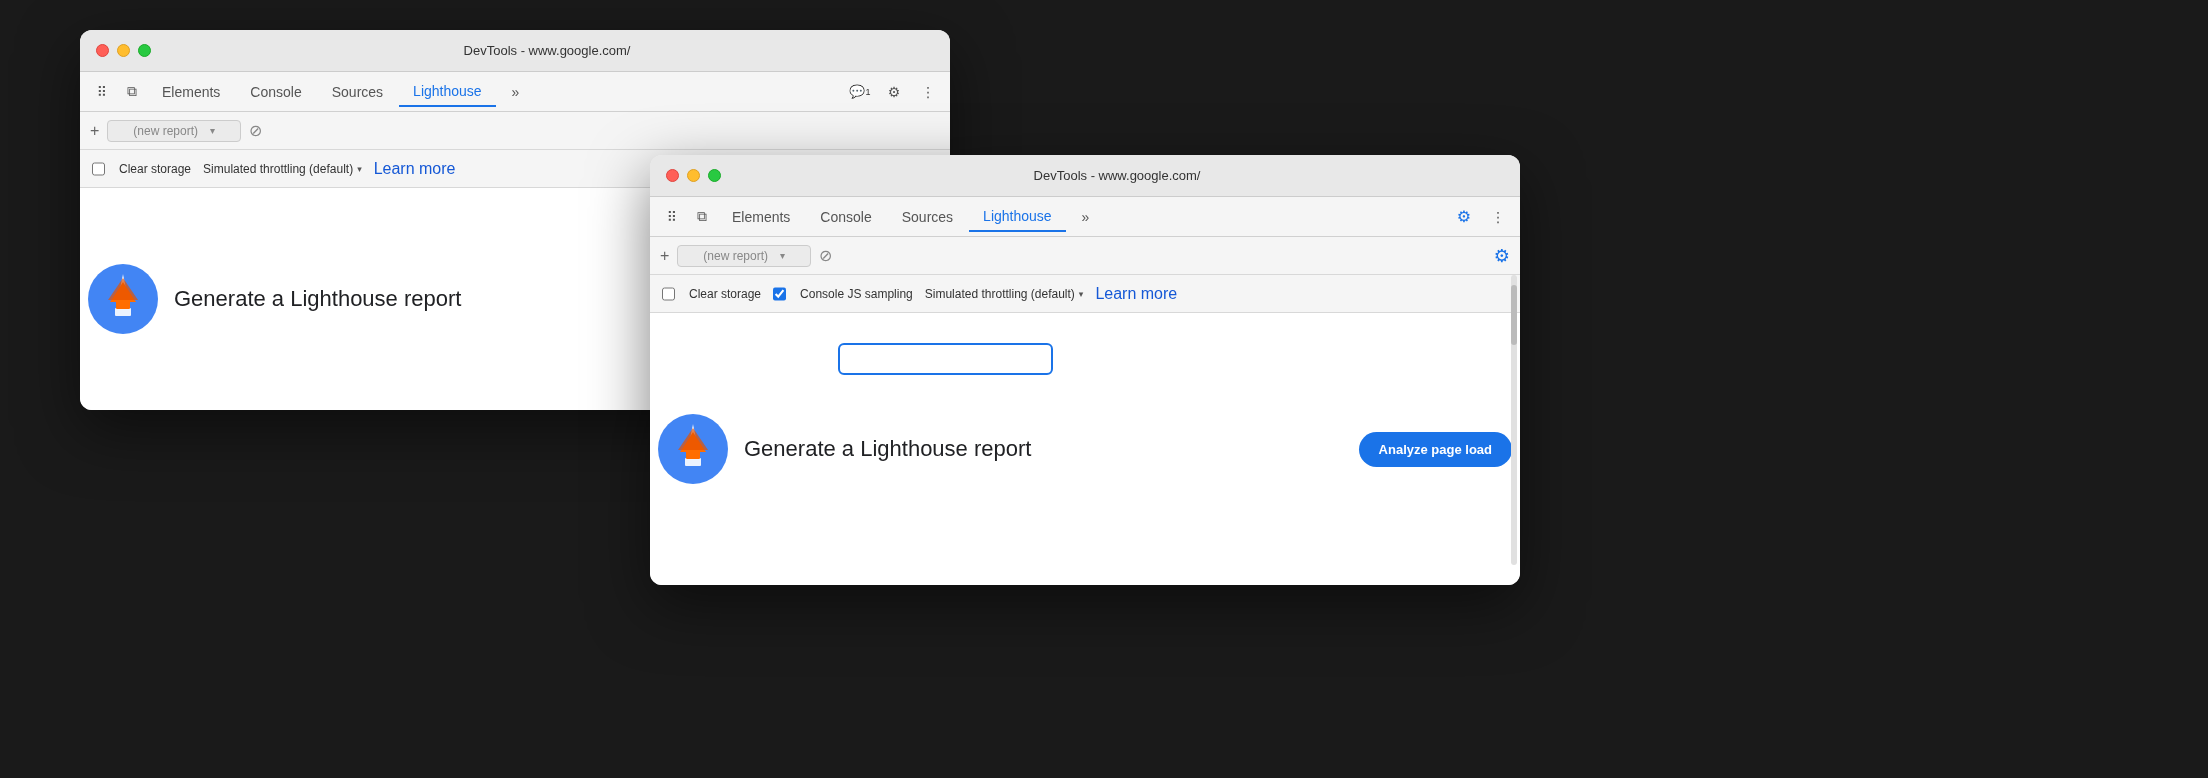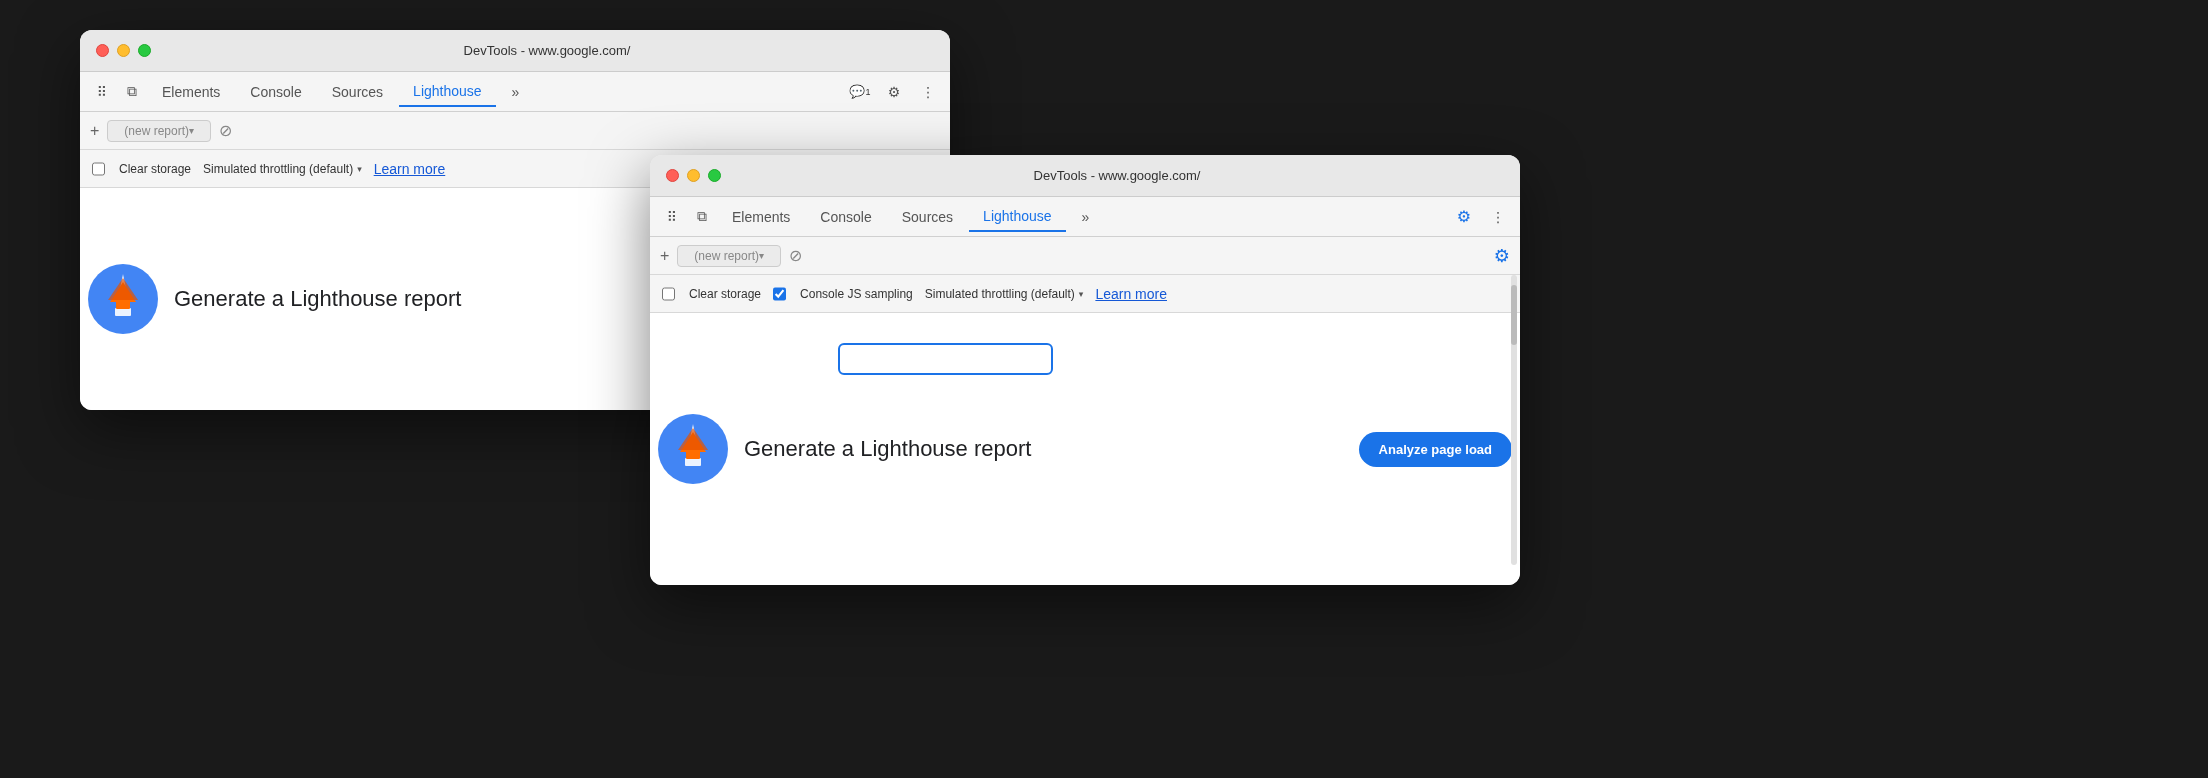--- a/index.html
+++ b/index.html
@@ -133,27 +133,27 @@
 
     .report-bar-icon {
       color: #666;
       font-size: 16px;
       cursor: pointer;
     }
 
     .report-selector {
       display: flex;
       align-items: center;
-      gap: 0;
+      gap: 12px;
       font-size: 12px;
       color: #888;
       background: #ebebeb;
       border: 1px solid #ccc;
       border-radius: 4px;
-      padding: 3px 16px;
+      padding: 3px 25px;
       cursor: pointer;
     }
 
     .report-selector-arrow {
       font-size: 10px;
       color: #888;
     }
 
     .cancel-icon {
       color: #888;
@@ -194,23 +194,22 @@
       color: #333;
       cursor: pointer;
     }
 
     .throttling-arrow {
       font-size: 9px;
       color: #555;
     }
 
     .learn-more {
-      font-size: 14px;
+      font-size: 16px;
       color: #1558d6;
-      text-decoration: underline;
       cursor: pointer;
     }
 
     
     .main-content {
       background: #fff;
       flex: 1;
       display: flex;
       align-items: center;
       padding: 30px 8px;

